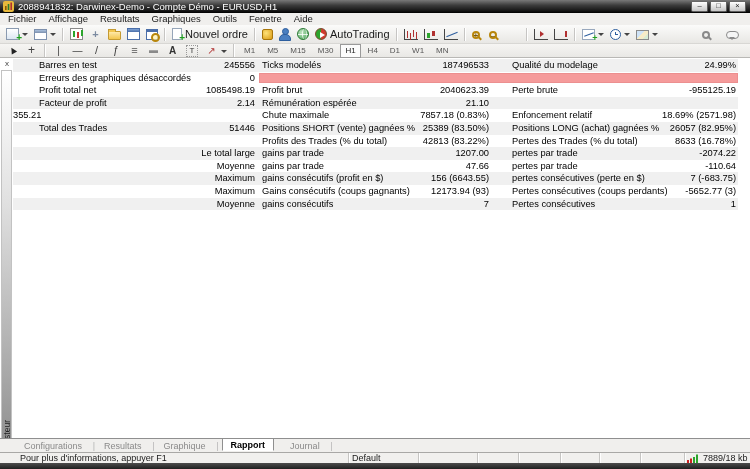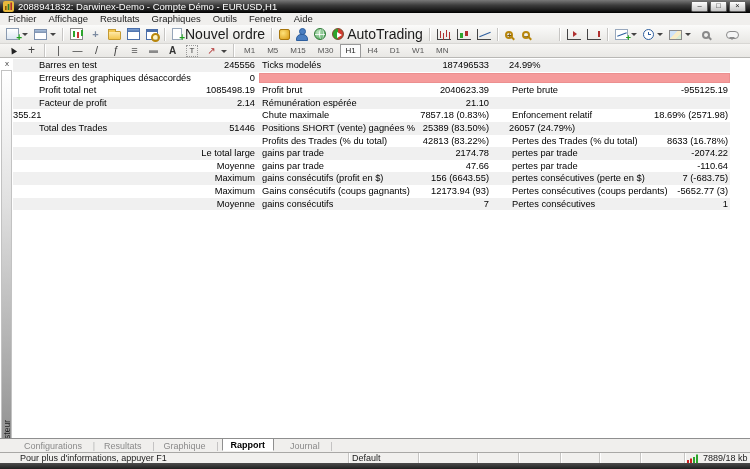--- a/index.html
+++ b/index.html
@@ -18,21 +18,21 @@
   
   .menubar{height:12px;background:#f0efed;display:flex;align-items:center;padding-left:2px;flex:0 0 auto;}
   .menu-item{font-size:9.5px;line-height:12px;padding:0 6px;color:#1a1a1a;white-space:nowrap;}
 
   
   .toolbar1{height:19px;background:linear-gradient(#fbfbfa,#e8e7e4);display:flex;align-items:center;
     padding:0 3px;border-bottom:1px solid #d8d7d4;box-sizing:border-box;flex:0 0 auto;}
   .toolbar2{height:14px;background:linear-gradient(#f6f5f3,#e9e8e5);display:flex;align-items:center;
     padding:0 3px;border-bottom:1px solid #b9b8b5;box-sizing:border-box;flex:0 0 auto;}
   .tbtn{display:inline-flex;align-items:center;gap:3px;padding:0 2px;height:16px;margin:0 1px;}
-  .tbtn .lbl{font-size:14px;color:#1a1a1a;white-space:nowrap;}
+  .tbtn .lbl{font-size:11px;color:#1a1a1a;white-space:nowrap;}
   .tsep{width:1px;height:13px;background:#c6c5c3;border-right:1px solid #fff;margin:0 3px;}
   .dd{width:0;height:0;border:3px solid transparent;border-top-color:#444;margin-top:4px;}
   .tb-right{margin-left:auto;display:flex;align-items:center;gap:7px;padding-right:5px;}
   .tf{font-size:8px;line-height:10px;color:#555;padding:1px 4px;margin:0 1px;border:1px solid transparent;}
   .tf.active{background:#fcfcfc;border:1px solid #9a9a9a;color:#222;}
   .gly{display:inline-block;width:13px;text-align:center;font-size:10px;line-height:13px;color:#444;}
   .gly.box{width:10px;height:10px;line-height:9px;font-size:8px;border:1px dotted #999;margin:0 1px;}
 
   
   .ic{display:inline-block;position:relative;width:14px;height:13px;box-sizing:border-box;}
@@ -107,21 +107,21 @@
 
   
   .main{flex:1 1 auto;position:relative;background:#fff;overflow:hidden;}
   .tester-close{position:absolute;left:2px;top:1px;width:10px;height:10px;font-size:8px;line-height:9px;
     text-align:center;color:#444;}
   .side-handle{position:absolute;left:1px;top:12px;bottom:0;width:11px;box-sizing:border-box;
     background:linear-gradient(#ffffff,#e0e0e0 35%,#a8a8a8 80%,#8d8d8d);border:1px solid #c2c2c2;}
   .vlabel{position:absolute;bottom:3px;left:0;width:10px;font-size:8.5px;color:#222;
     writing-mode:vertical-rl;transform:rotate(180deg);white-space:nowrap;}
 
-  .report{position:absolute;left:13px;top:1px;right:20px;}
+  .report{position:absolute;left:13px;top:1px;right:12px;}
   .row{display:flex;height:12.6px;line-height:12.6px;font-size:9.3px;color:#000;overflow:hidden;}
   .row.odd{background:#f0f0f0;}
   .g1{width:246px;display:flex;}
   .g2{width:250px;display:flex;justify-content:center;}
   .g3{flex:1;display:flex;}
   .gl{flex:1;white-space:nowrap;overflow:hidden;}
   .g1 .gl{padding-left:26px;}
   .g2 .gl,.g3 .gl{padding-left:3px;}
   .gv{text-align:right;white-space:nowrap;}
   .g1 .gv{padding-right:4px;}
@@ -330,20 +330,21 @@
         <div class="row odd">
           <div class="g1">
             <div class="gl">Barres en test</div>
             <div class="gv">245556</div>
           </div>
           <div class="g2">
             <div class="gl">Ticks modelés</div>
             <div class="gv">187496533</div>
           </div>
           <div class="g3">
+            <div class="gl">Qualité du modelage</div>
             <div class="gv">24.99%</div>
           </div>
         </div>
         <div class="row">
           <div class="g1">
             <div class="gl">Erreurs des graphiques désaccordés</div>
             <div class="gv">0</div>
           </div>
           <div class="pink"></div>
         </div>
@@ -391,21 +392,22 @@
         <div class="row odd">
           <div class="g1">
             <div class="gl">Total des Trades</div>
             <div class="gv">51446</div>
           </div>
           <div class="g2">
             <div class="gl">Positions SHORT (vente) gagnées %</div>
             <div class="gv">25389 (83.50%)</div>
           </div>
           <div class="g3">
-            <div class="gv">26057 (24.79%)</div>
+            <div class="gl">Positions LONG (achat) gagnées %</div>
+            <div class="gv">26057 (82.95%)</div>
           </div>
         </div>
         <div class="row">
           <div class="g1">
             <div class="gl"></div>
             <div class="gv"></div>
           </div>
           <div class="g2">
             <div class="gl">Profits des Trades (% du total)</div>
             <div class="gv">42813 (83.22%)</div>
@@ -415,21 +417,21 @@
             <div class="gv">8633 (16.78%)</div>
           </div>
         </div>
         <div class="row odd">
           <div class="g1">
             <div class="gl"></div>
             <div class="gv">Le total large</div>
           </div>
           <div class="g2">
             <div class="gl">gains par trade</div>
-            <div class="gv">2174.78</div>
+            <div class="gv">1207.00</div>
           </div>
           <div class="g3">
             <div class="gl">pertes par trade</div>
             <div class="gv">-2074.22</div>
           </div>
         </div>
         <div class="row">
           <div class="g1">
             <div class="gl"></div>
             <div class="gv">Moyenne</div>

